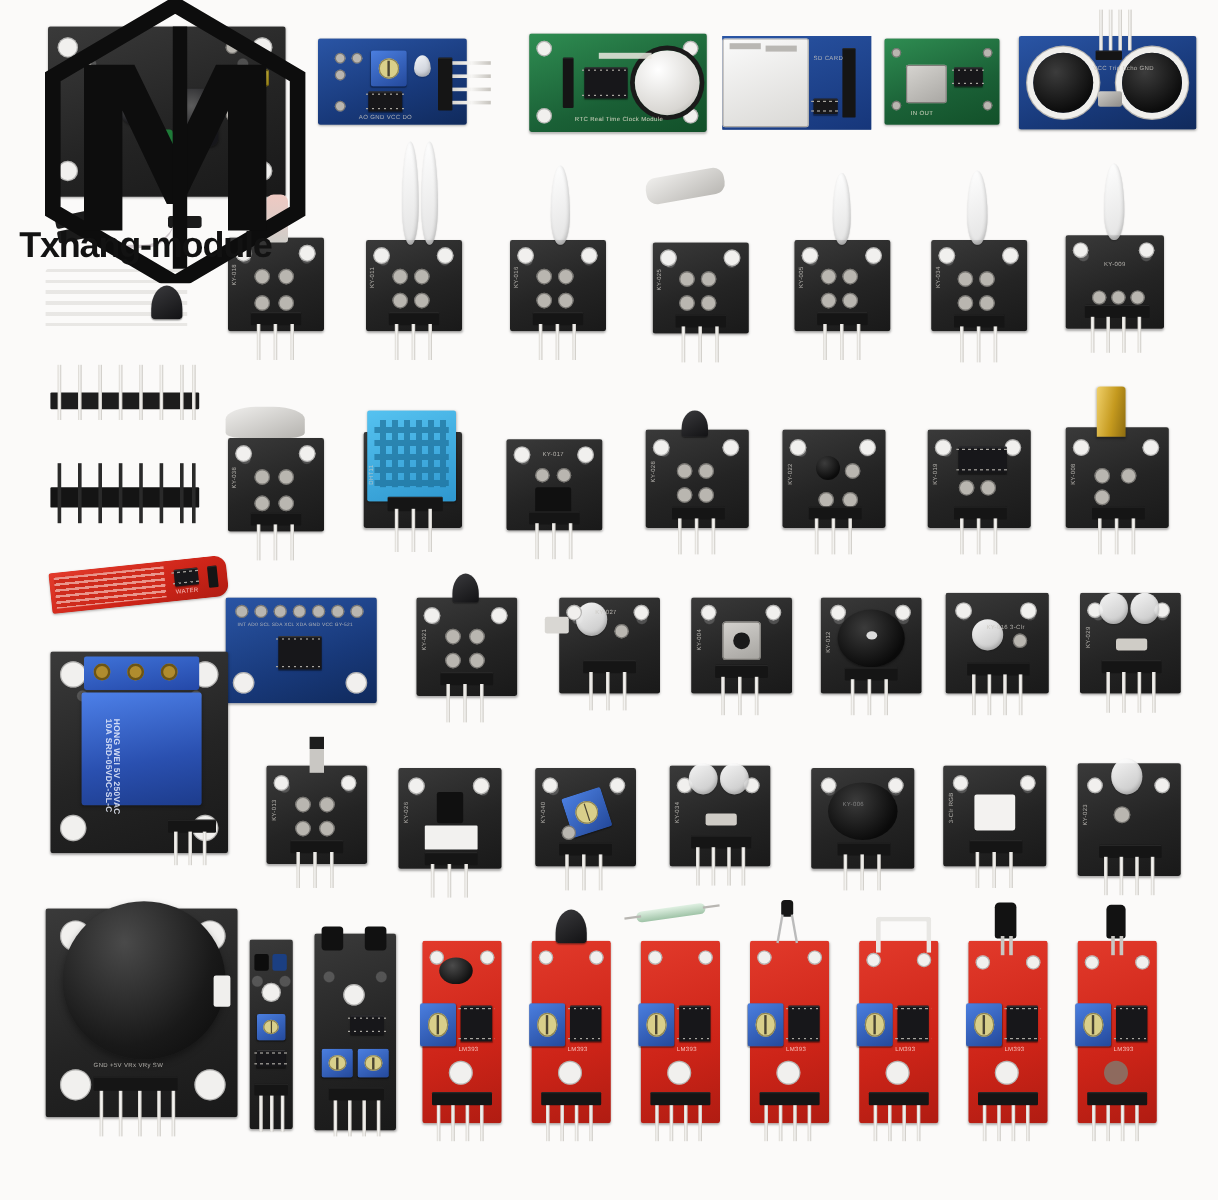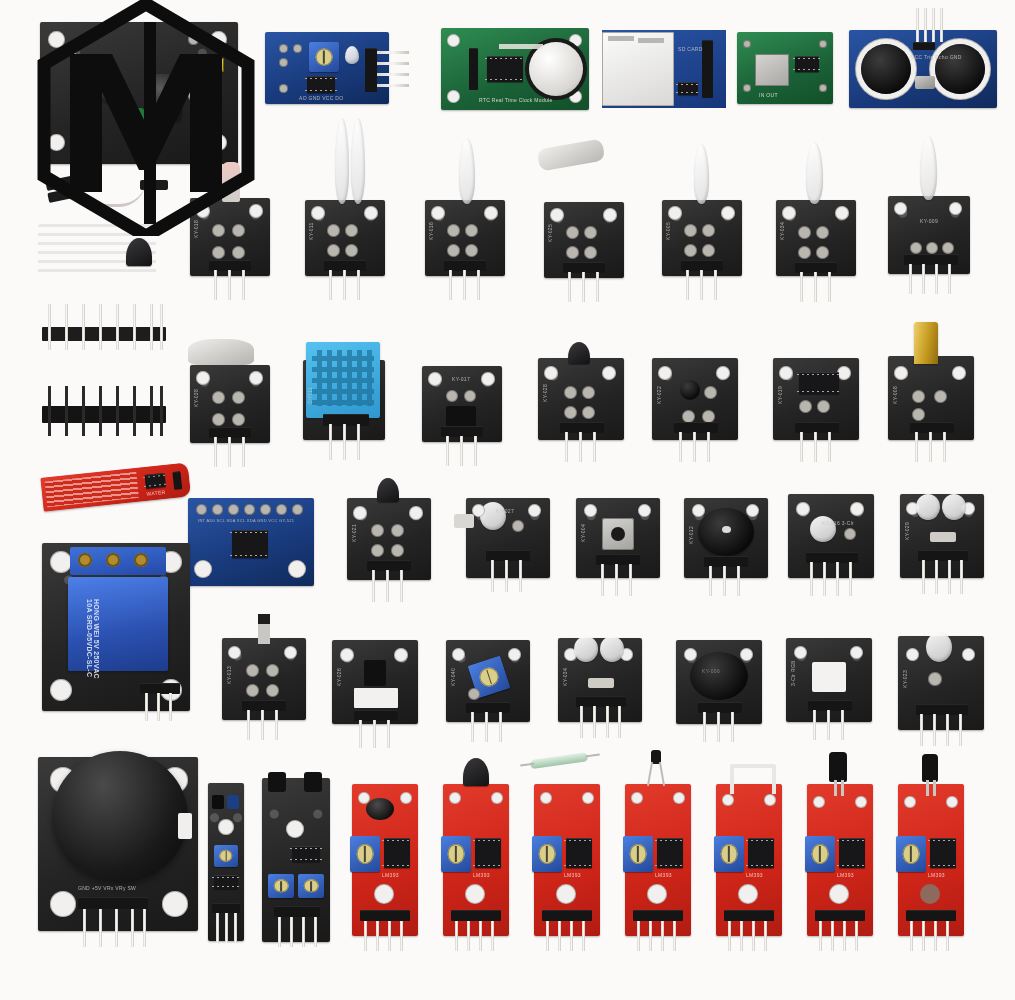--- a/index.html
+++ b/index.html
@@ -803,14 +803,15 @@
     <div class="silktxt" style="left:30px;top:88px;color:#ffd9d4">LM393</div>
   </div>
 
   <div id="wm" style="left:26px;top:-4px;width:240px;height:240px;">
     <svg width="240" height="240" viewBox="0 0 240 240">
       <polygon points="120,8 222,68 222,180 120,240 18,180 18,68" fill="none" stroke="#0d0d0d" stroke-width="13"></polygon>
       <path d="M44 196 L44 58 L86 58 L120 128 L154 58 L196 58 L196 196 L164 196 L164 96 L126 174 L113 174 L76 96 L76 196 Z" fill="#0d0d0d"></path>
       <path d="M118 26 L130 26 L130 228 L118 228 Z" fill="#0d0d0d"></path>
     </svg>
   </div>
+  <div id="wmtext" style="left: 16px; top: 188px; font-size: 30px; letter-spacing: -1px; color: rgb(18, 18, 18);">Txhang-module</div>
 
 </div>
 
 </body></html>

